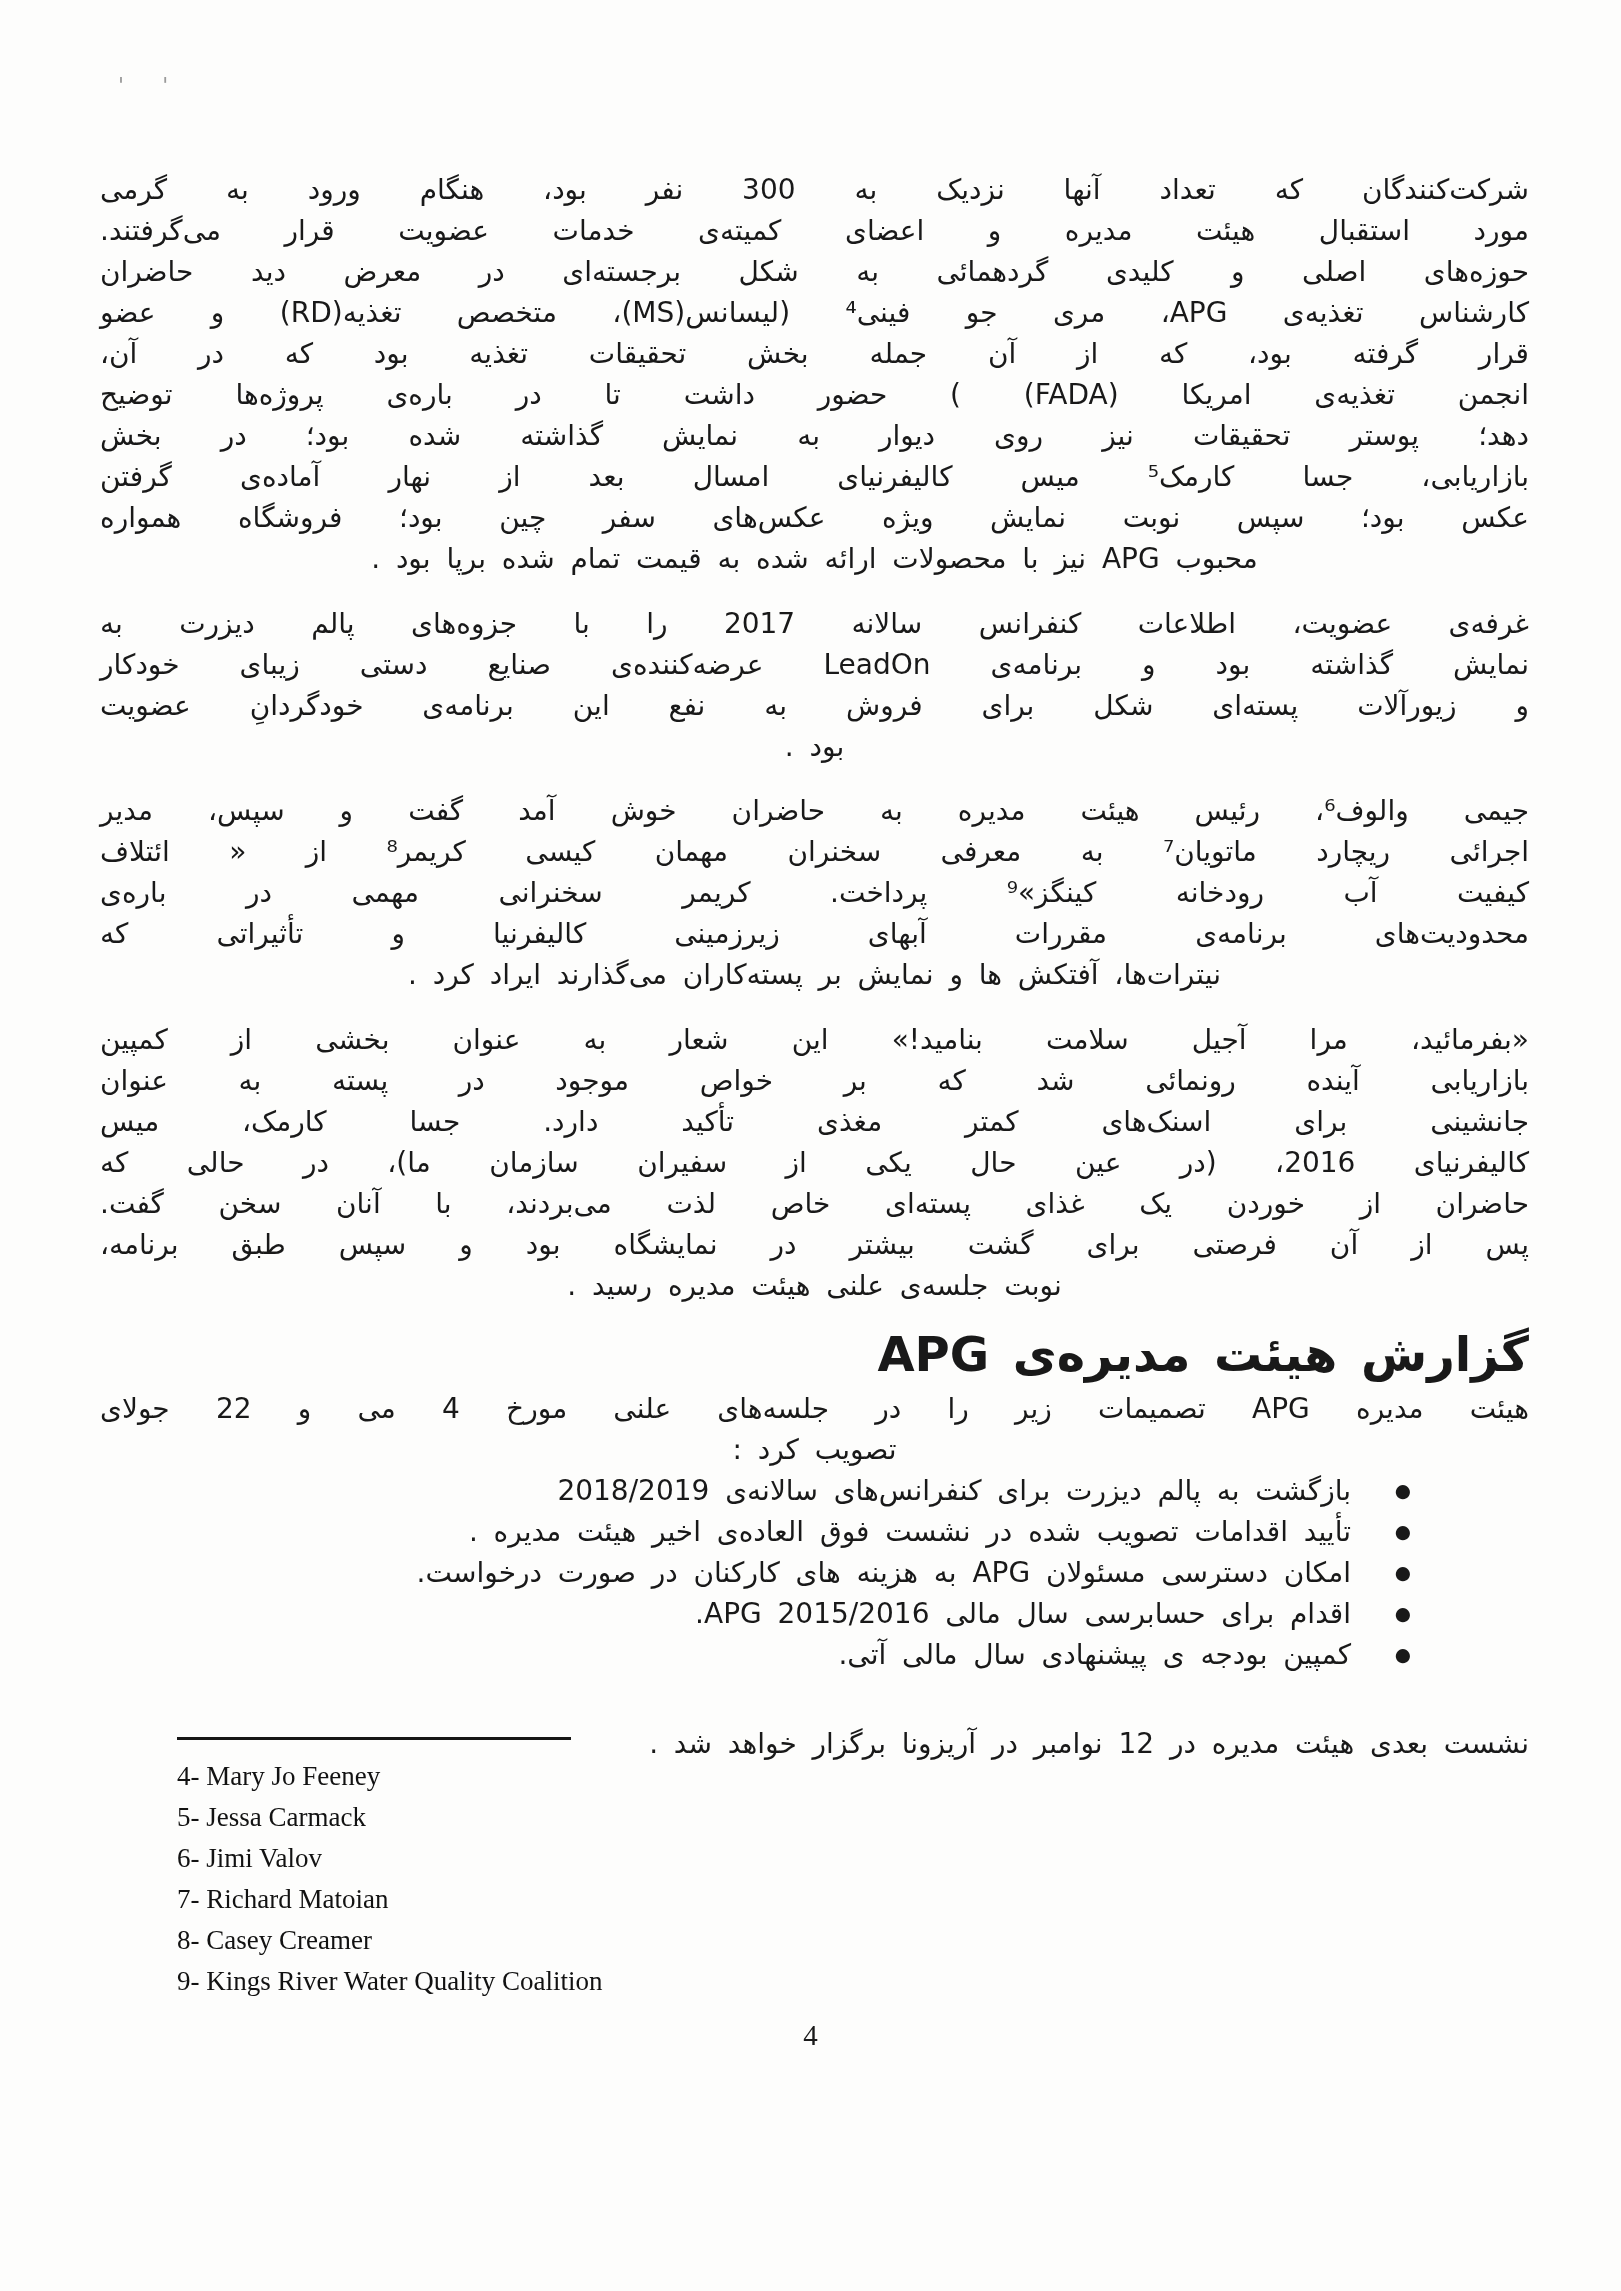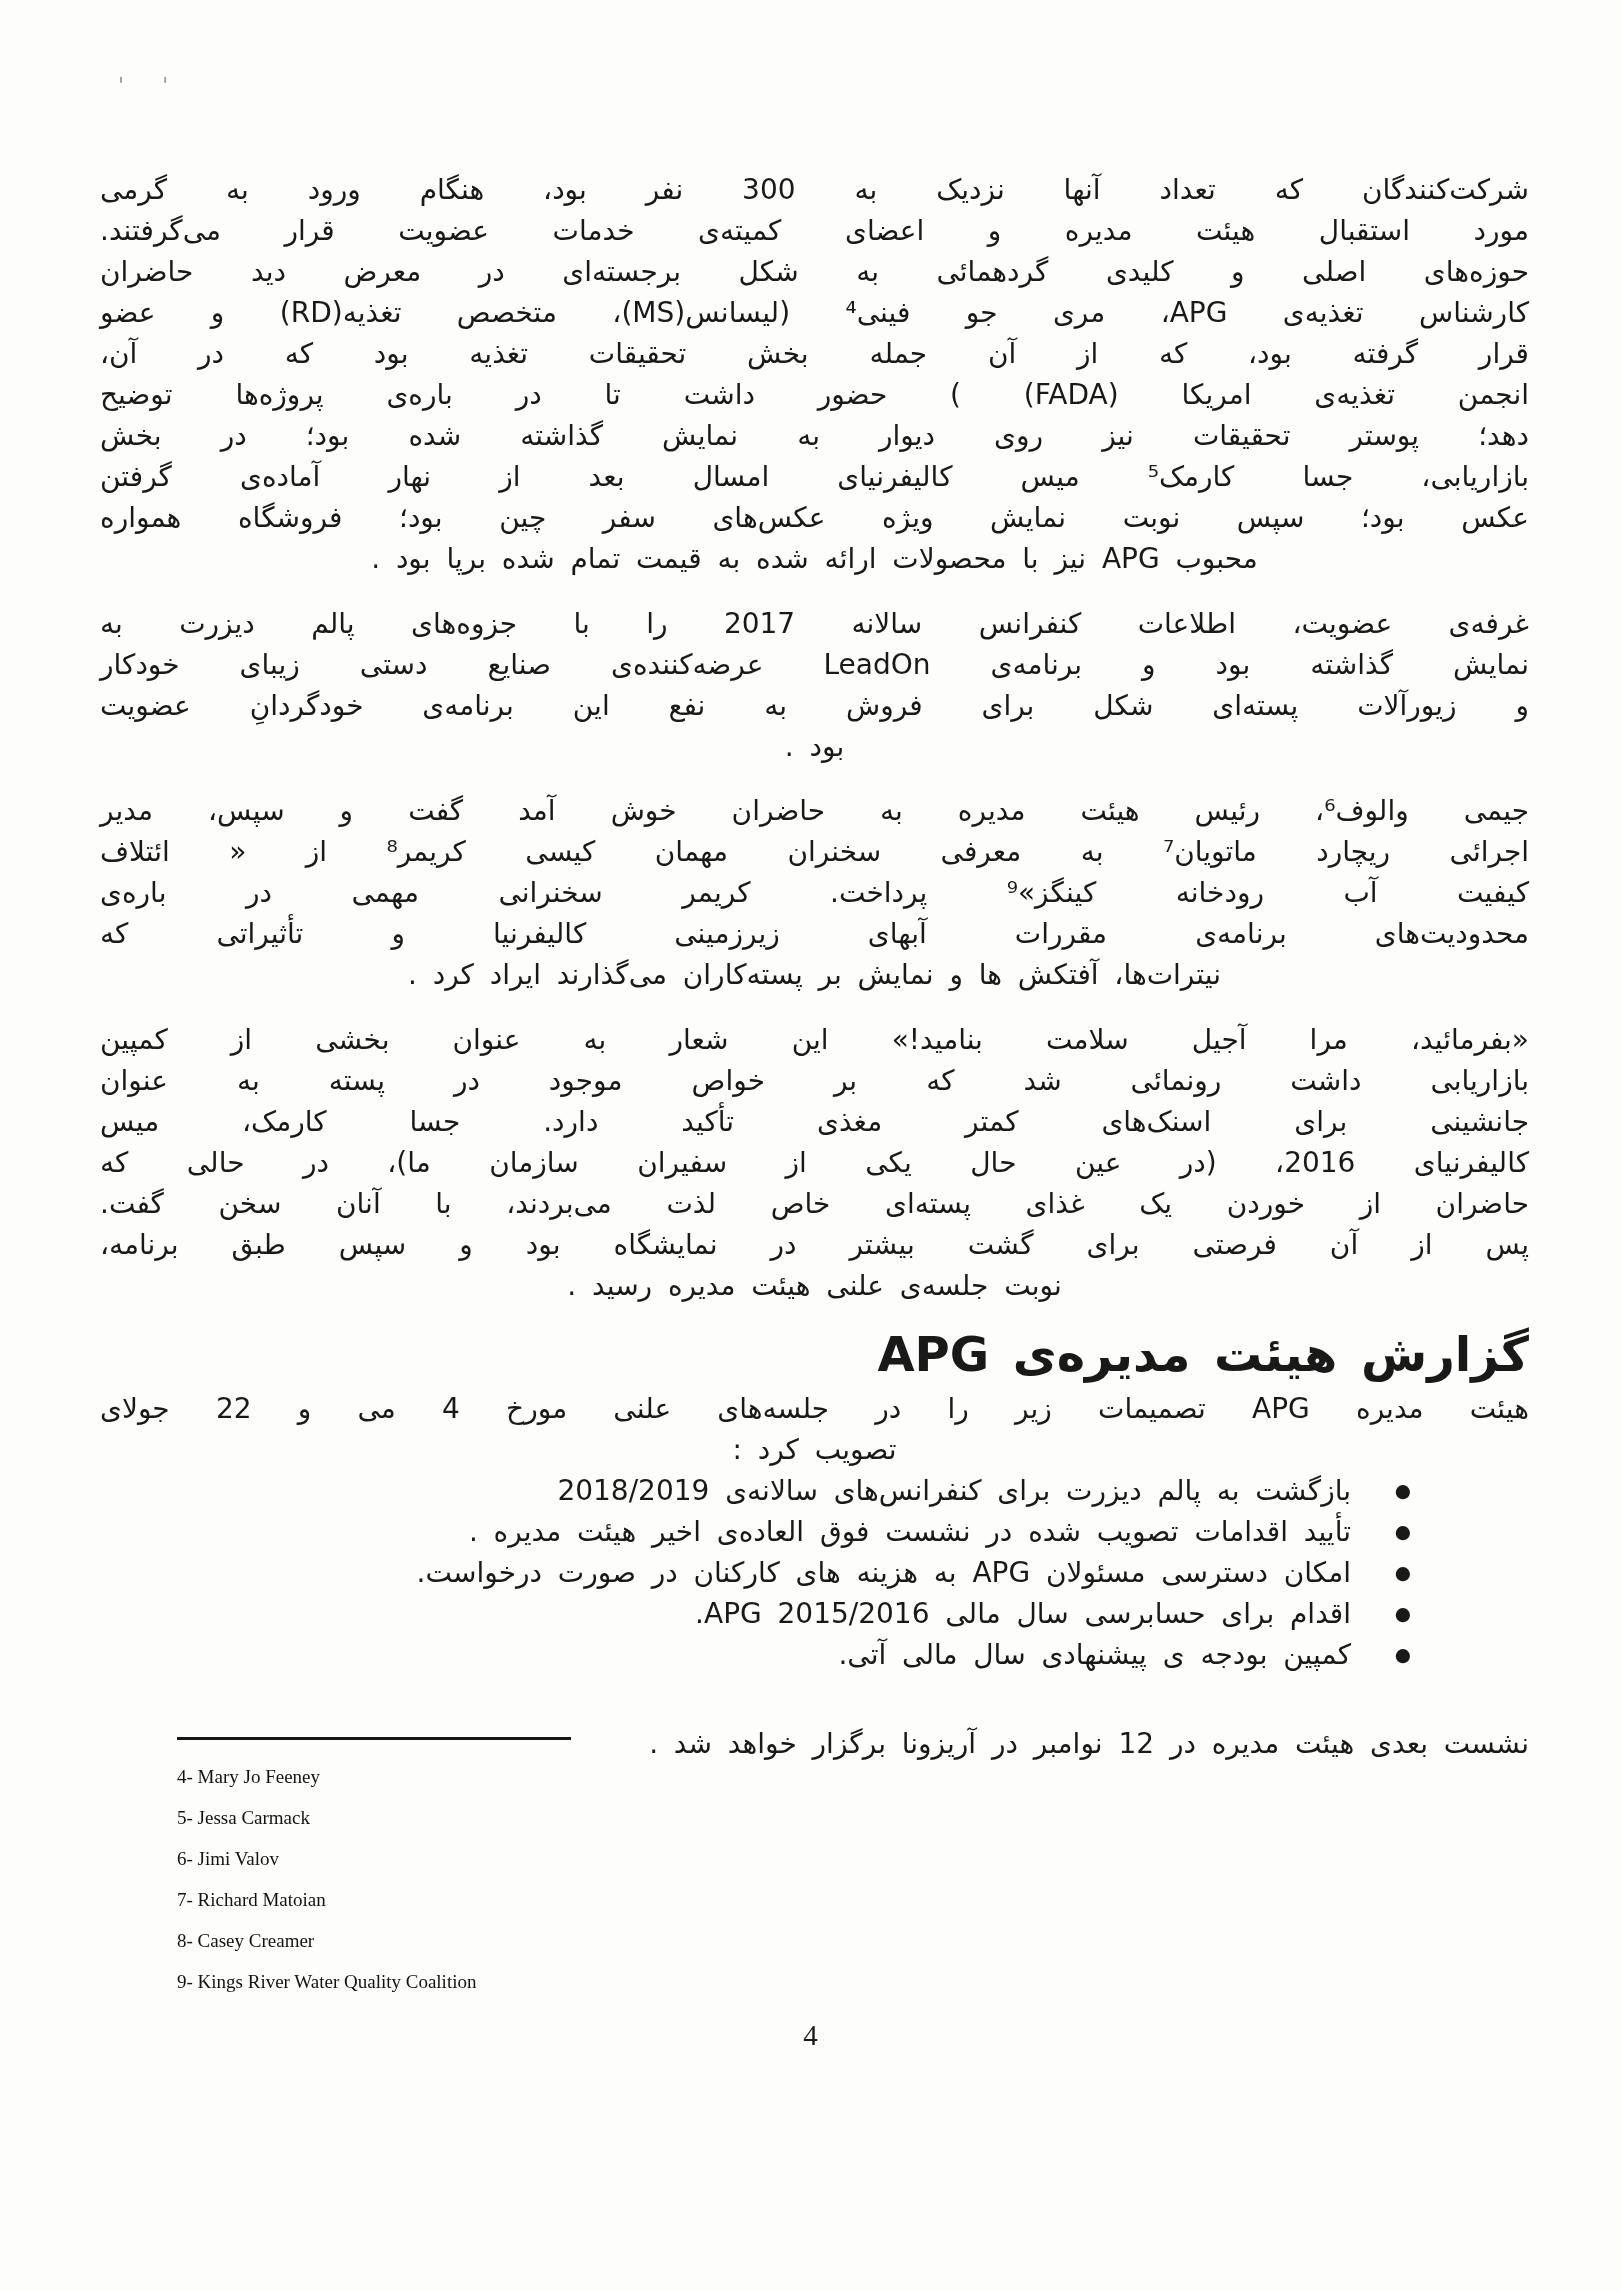--- a/index.html
+++ b/index.html
@@ -33,21 +33,21 @@
   .bullet{position:relative;padding-right:178px;text-align:right;}
   .bullet-dot{
     position:absolute;right:118px;top:0;
     font-size:18.6px;line-height:41px;
   }
   .closing{text-align:right;margin-top:48px;}
   .footer{
     position:absolute;top:1737px;left:177px;width:1078px;
     direction:ltr;text-align:left;
     font-family:"Liberation Serif",serif;
-    font-size:19px;line-height:41px;color:#121212;
+    font-size:27px;line-height:41px;color:#121212;
   }
   .fn-rule{width:394px;border:0;border-top:3.9px solid #161616;margin:0 0 15.7px 0;}
   .footnote{white-space:nowrap;}
   .page-num{
     position:absolute;top:2019px;left:0;width:1621px;
     text-align:center;font-size:29px;color:#1a1a1a;
     font-family:"Liberation Serif",serif;
   }
 </style>
 </head>
@@ -80,21 +80,21 @@
   <div class="par">
     <div class="line j">جیمی والوف⁶، رئیس هیئت مدیره به حاضران خوش آمد گفت و سپس، مدیر</div>
     <div class="line j">اجرائی ریچارد ماتویان⁷ به معرفی سخنران مهمان کیسی کریمر⁸ از « ائتلاف</div>
     <div class="line j">کیفیت آب رودخانه کینگز»⁹ پرداخت. کریمر سخنرانی مهمی در باره‌ی</div>
     <div class="line j">محدودیت‌های برنامه‌ی مقررات آبهای زیرزمینی کالیفرنیا و تأثیراتی که</div>
     <div class="line">نیترات‌ها، آفتکش ها و نمایش بر پسته‌کاران می‌گذارند ایراد کرد .</div>
   </div>
 
   <div class="par">
     <div class="line j">«بفرمائید، مرا آجیل سلامت بنامید!» این شعار به عنوان بخشی از کمپین</div>
-    <div class="line j">بازاریابی داشت رونمائی شد که بر خواص موجود در پسته به عنوان</div>
+    <div class="line j">بازاریابی آینده رونمائی شد که بر خواص موجود در پسته به عنوان</div>
     <div class="line j">جانشینی برای اسنک‌های کمتر مغذی تأکید دارد. جسا کارمک، میس</div>
     <div class="line j">کالیفرنیای 2016، (در عین حال یکی از سفیران سازمان ما)، در حالی که</div>
     <div class="line j">حاضران از خوردن یک غذای پسته‌ای خاص لذت می‌بردند، با آنان سخن گفت.</div>
     <div class="line j">پس از آن فرصتی برای گشت بیشتر در نمایشگاه بود و سپس طبق برنامه،</div>
     <div class="line">نوبت جلسه‌ی علنی هیئت مدیره رسید .</div>
   </div>
 
   <div class="heading">گزارش هیئت مدیره‌ی APG</div>
 
   <div class="intro">

